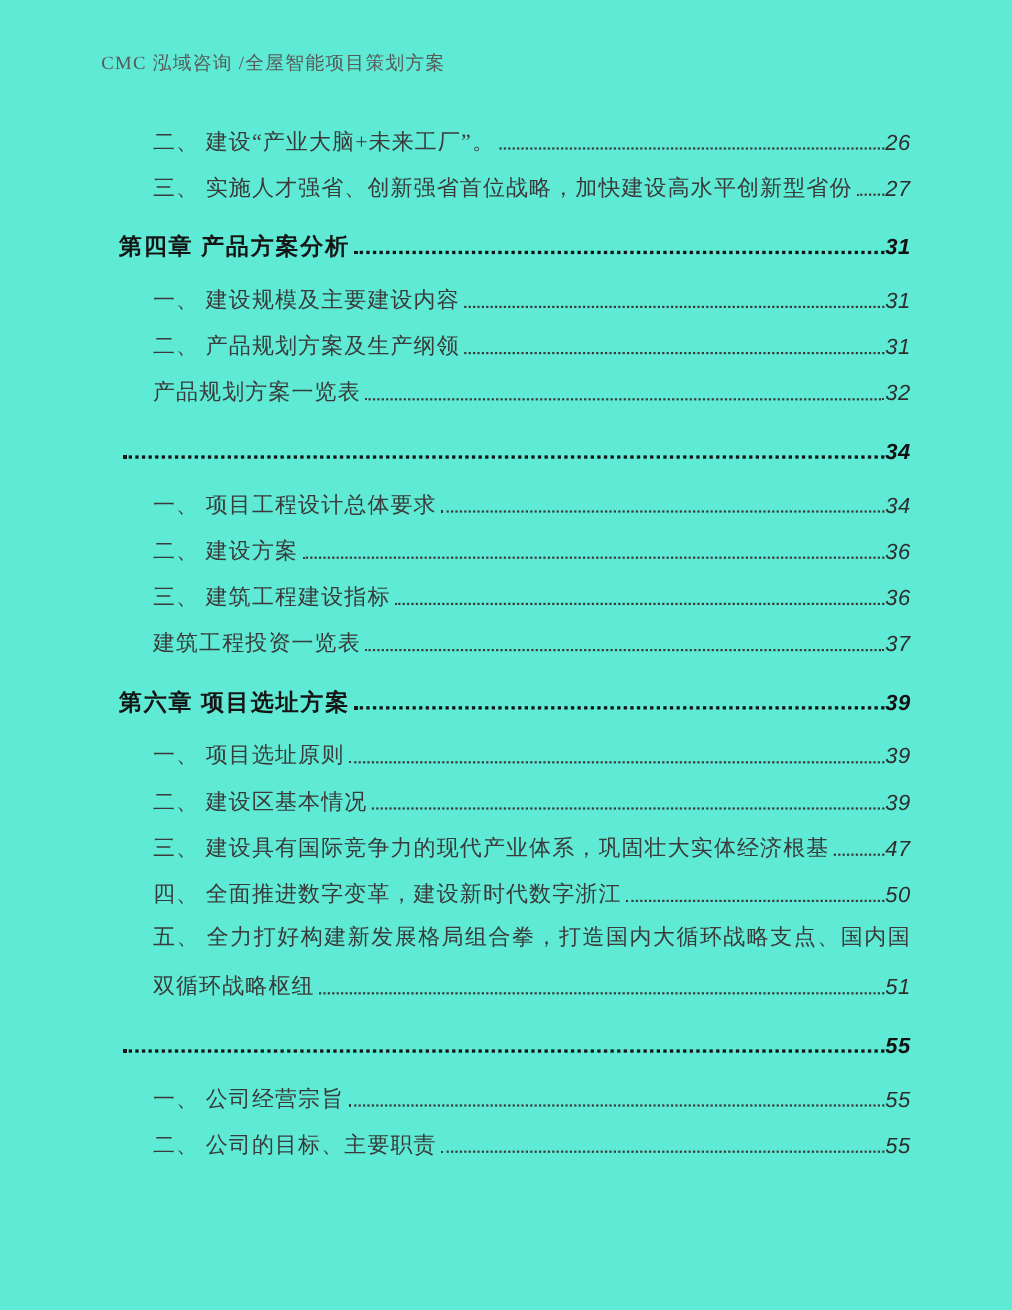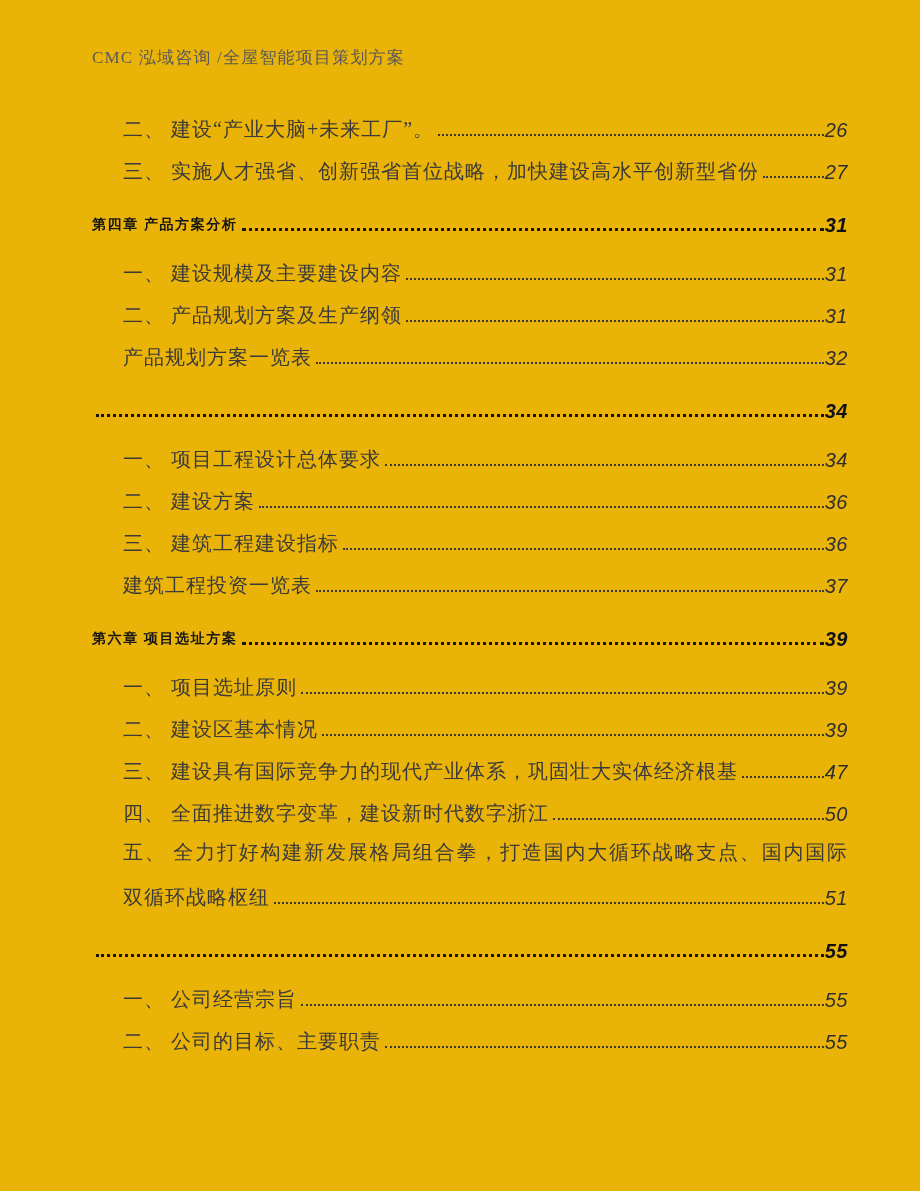--- a/index.html
+++ b/index.html
@@ -5,33 +5,34 @@
   html, body {
     margin: 0; padding: 0;
     background: #ffffff;
     width: 920px; height: 1191px;
     overflow: hidden;
   }
   .page {
     position: relative;
     width: 920px; height: 1191px;
     box-sizing: border-box;
-    padding: 46px 72px 0 92px;
-    background: #eab308;
+    padding: 46px 92px 0 92px;
+    background: #5eead4;
     font-family: "Liberation Serif", "DejaVu Serif", serif;
   }
   .doc-header {
     font-size: 17px;
     color: #595959;
     letter-spacing: 1.2px;
     line-height: 24px;
     white-space: nowrap;
   }
   .toc {
     margin-top: 31px;
+    margin-left: 16px;
   }
   .row {
     display: flex;
     align-items: flex-end;
     height: 42px;
     overflow: hidden;
   }
   .row .title {
     white-space: nowrap;
     font-size: 20px;
@@ -40,21 +41,21 @@
     letter-spacing: 1px;
   }
   .row.item, .row.cont, .row.text { margin-left: 31px; }
   .row.chapter {
     height: 43px;
     margin-top: 10px;
     margin-bottom: 7px;
   }
   .row.chapter .title {
     font-weight: bold;
-    font-size: 14px;
+    font-size: 21px;
     color: #151515;
     letter-spacing: 1.6px;
   }
   .leader {
     flex: 1 1 auto;
     min-width: 10px;
     border-bottom: 2px dotted #3a3a3a;
     margin: 0 1px 7px 4px;
   }
   .row.chapter .leader {

